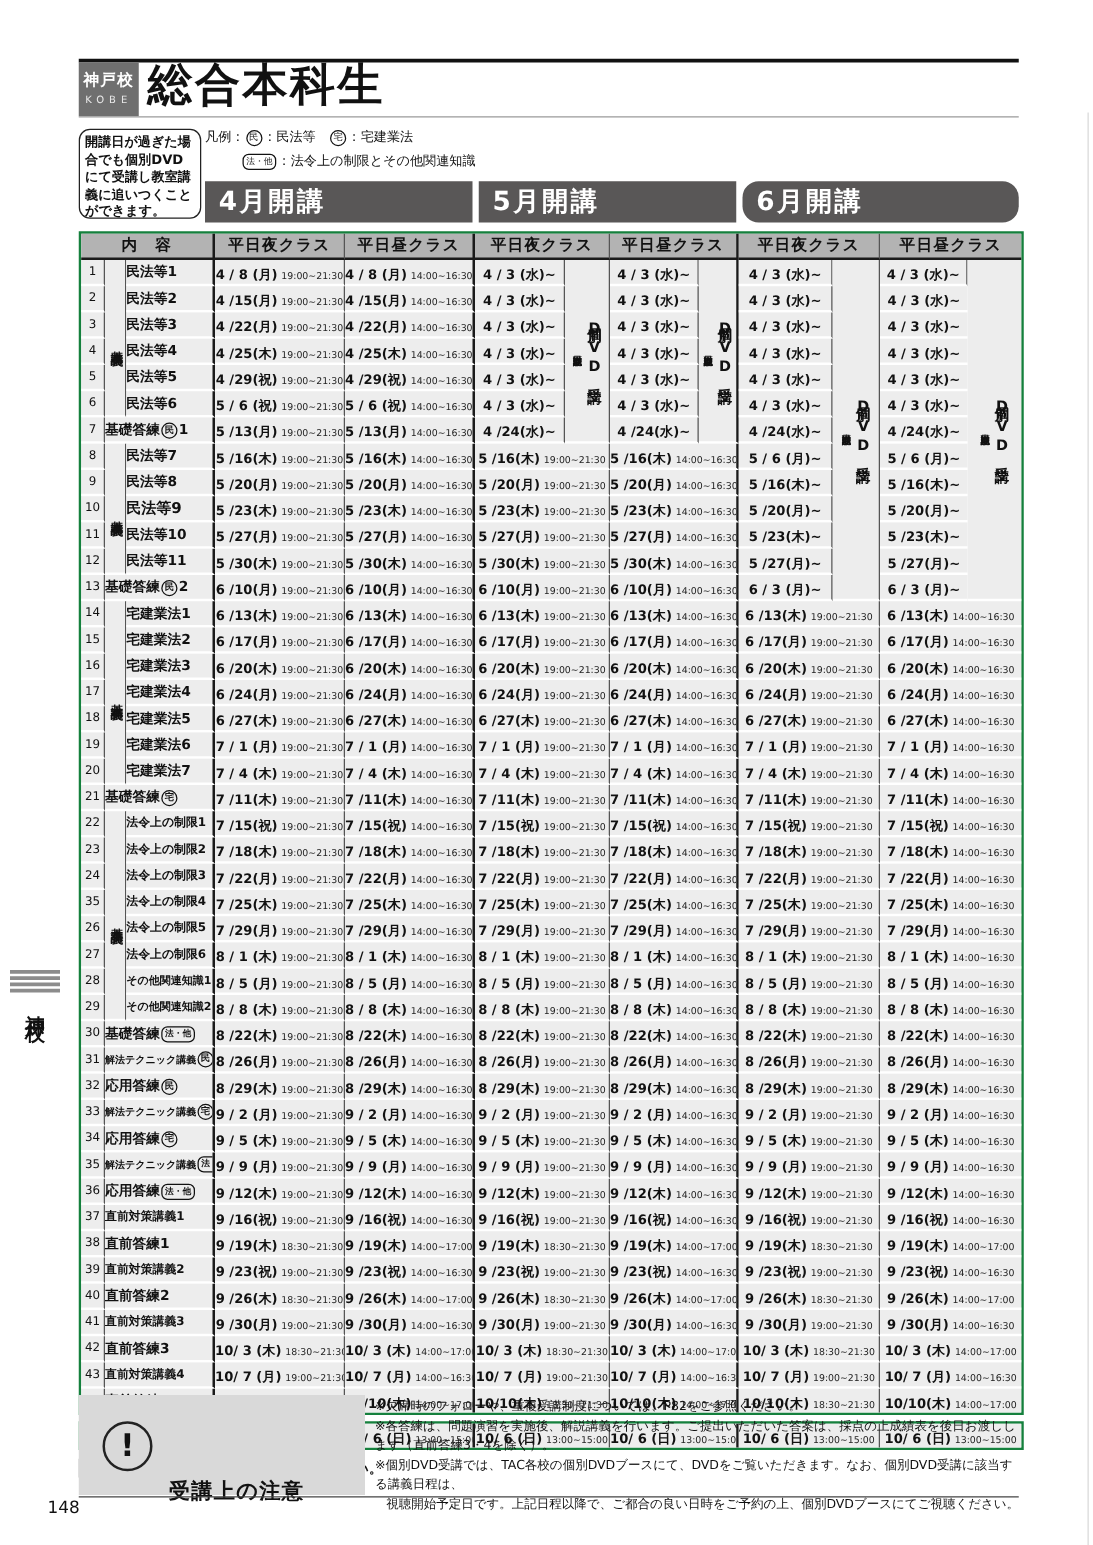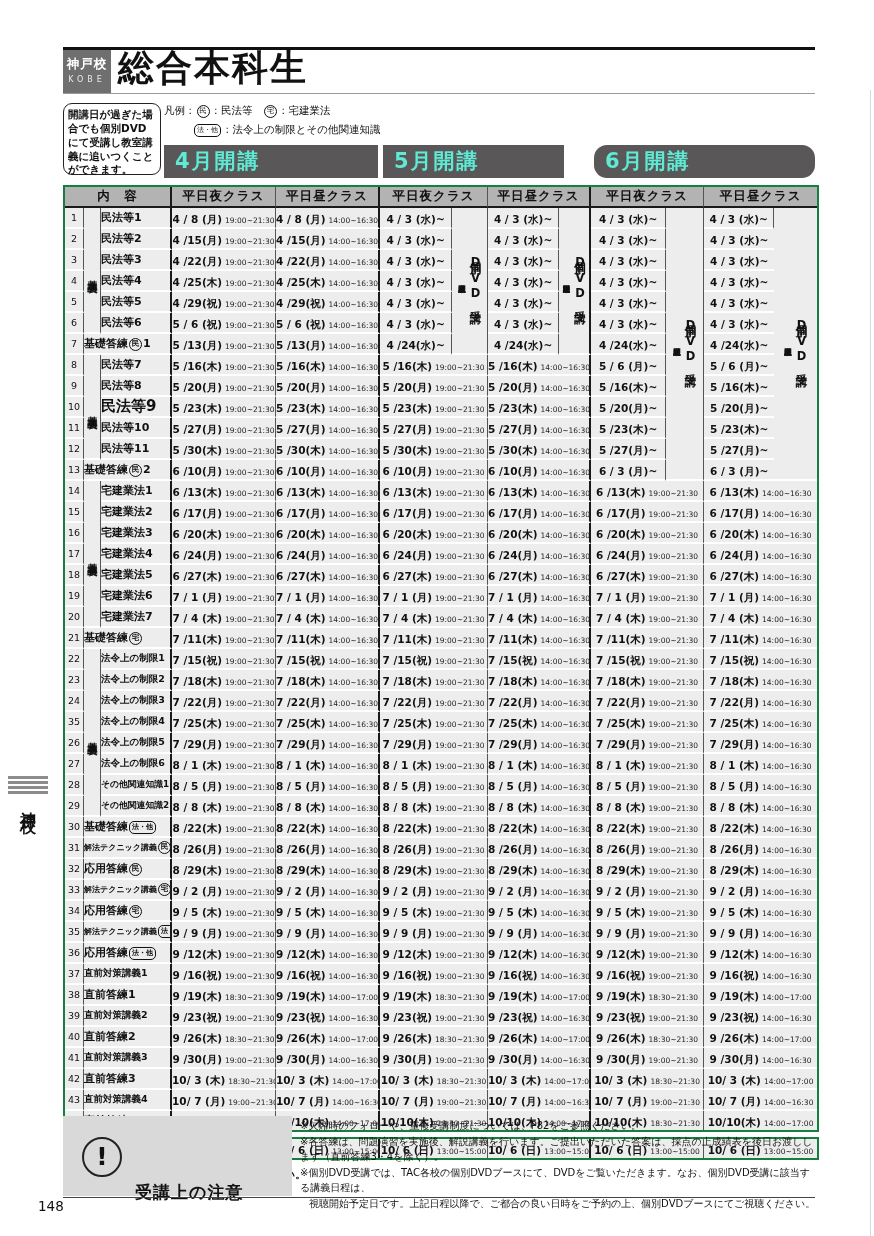--- a/index.html
+++ b/index.html
@@ -27,24 +27,24 @@
     padding:4px 4px;font-size:10.5px;line-height:1.32;font-weight:bold;}
 
   
   .legend{position:absolute;left:164px;top:101px;font-size:10.5px;line-height:1.8;}
   .legend .l2{padding-left:29px;}
   .mk{display:inline-block;border:1px solid #111;text-align:center;vertical-align:1px;line-height:10px;margin:0 1px;}
   .mkc{width:11px;height:11px;border-radius:50%;font-size:7.5px;}
   .mkb{border-radius:5px;padding:0 2px;height:11px;font-size:7px;}
 
   
-  .banner{position:absolute;top:145px;height:33px;background:var(--banner-bg,#595757);color:#5eead4;
+  .banner{position:absolute;top:145px;height:33px;background:var(--banner-bg,#595757);color:#ffffff;
     font-size:21px;font-weight:bold;letter-spacing:2px;line-height:33px;padding-left:11px;box-sizing:border-box;}
   .banner.b1{left:164px;width:214px;}
-  .banner.b2{left:383px;width:181px;}
+  .banner.b2{left:383px;width:206px;}
   .banner.b3{left:594px;width:221px;border-radius:13px;}
 
   
   .tablewrap{position:absolute;left:63px;top:185px;width:752px;}
   table.sched{border-collapse:separate;border-spacing:0;table-layout:fixed;width:752px;border:2px solid #15803d;}
   table.sched td,table.sched th{padding:0;overflow:hidden;white-space:nowrap;box-sizing:border-box;
     border-right:1px solid #555;border-bottom:2px solid #fff;background:var(--cell-bg,#ededed);height:16.6px;}
   table.sched th{background:var(--header-row-bg,#b3b3b3);font-size:12.5px;font-weight:bold;height:21px;
     border-bottom:2px solid #1a1a1a;letter-spacing:1px;}
   table.sched td.hb,table.sched th.hb{border-right:2px solid #1a1a1a;}
@@ -241,21 +241,21 @@
             <td class="name hb" style="font-size:11px">民法等8</td>
             <td class="dc "><span class="dd">5 /20(月)</span><span class="tt">19:00~21:30</span></td>
             <td class="dc hb"><span class="dd">5 /20(月)</span><span class="tt">14:00~16:30</span></td>
             <td class="dc " colspan="2"><span class="dd">5 /20(月)</span><span class="tt">19:00~21:30</span></td>
             <td class="dc hb" colspan="2"><span class="dd">5 /20(月)</span><span class="tt">14:00~16:30</span></td>
             <td class="from "><span class="dd">5 /16(木)~</span></td>
             <td class="from "><span class="dd">5 /16(木)~</span></td>
           </tr>
           <tr>
             <td class="n">10</td>
-            <td class="name hb" style="font-size:15px">民法等9</td>
+            <td class="name hb" style="font-size:12px">民法等9</td>
             <td class="dc "><span class="dd">5 /23(木)</span><span class="tt">19:00~21:30</span></td>
             <td class="dc hb"><span class="dd">5 /23(木)</span><span class="tt">14:00~16:30</span></td>
             <td class="dc " colspan="2"><span class="dd">5 /23(木)</span><span class="tt">19:00~21:30</span></td>
             <td class="dc hb" colspan="2"><span class="dd">5 /23(木)</span><span class="tt">14:00~16:30</span></td>
             <td class="from "><span class="dd">5 /20(月)~</span></td>
             <td class="from "><span class="dd">5 /20(月)~</span></td>
           </tr>
           <tr>
             <td class="n">11</td>
             <td class="name hb" style="font-size:11px">民法等10</td>

